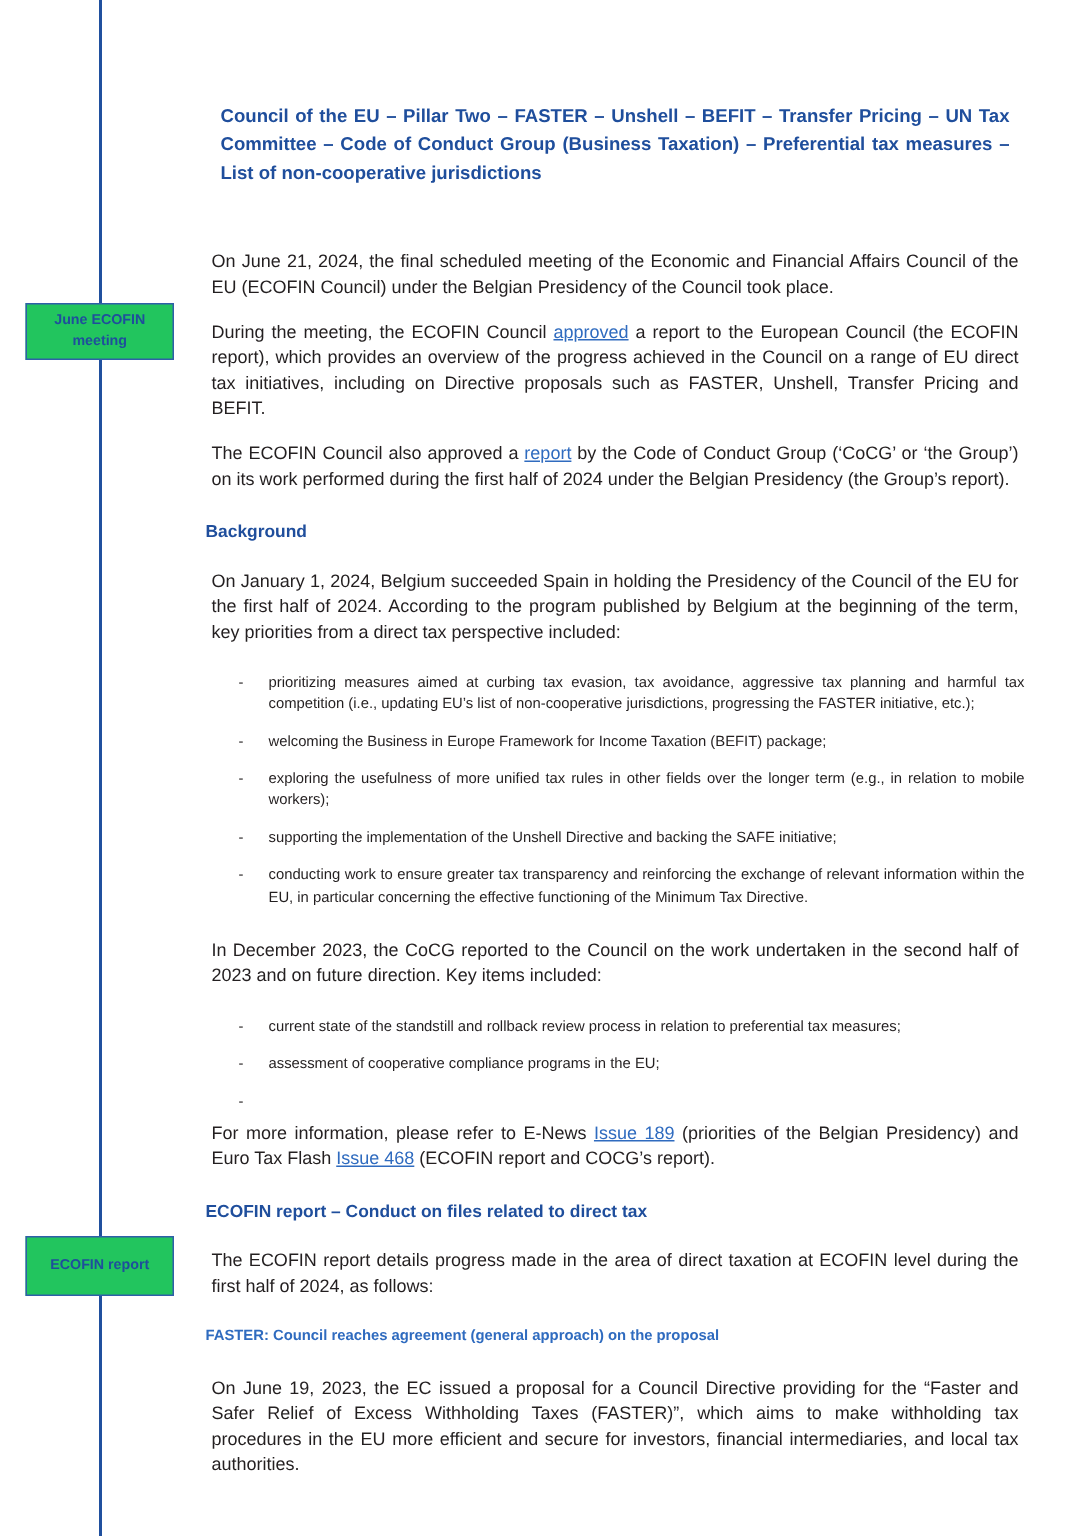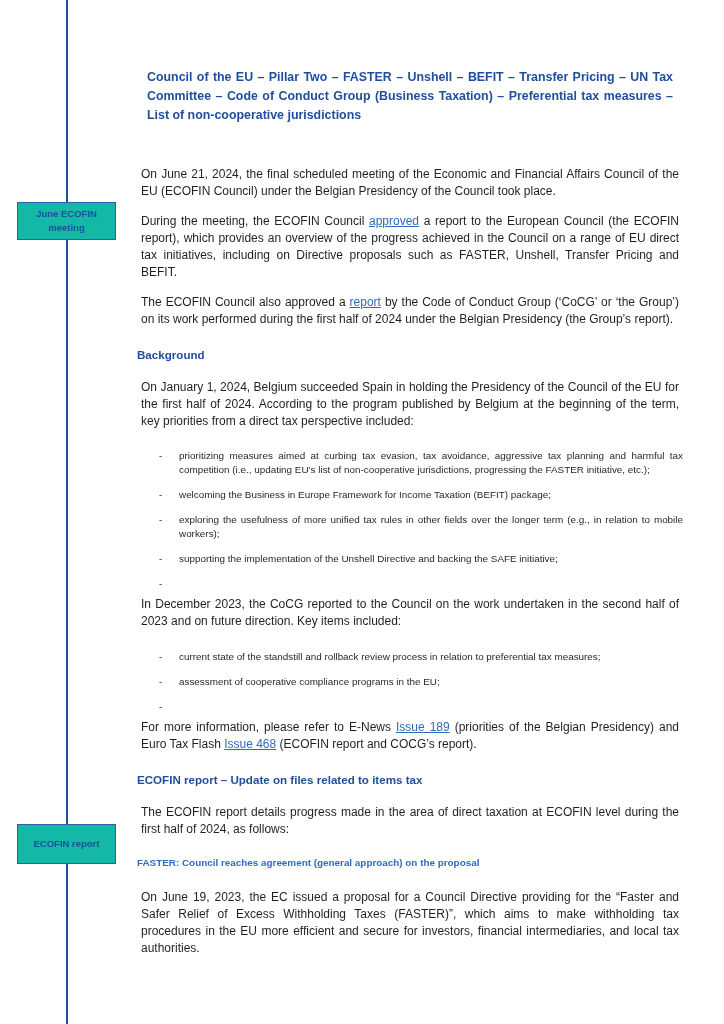--- a/index.html
+++ b/index.html
@@ -25,21 +25,21 @@
     top: 0;
     width: 2px;
     height: 1024px;
     background: #20509e;
   }
   
   .callout {
     position: absolute;
     box-sizing: border-box;
     border: 1.5px solid #2f5fa8;
-    background: #14b8a6;
+    background: #22c55e;
     color: #1f4e9c;
     font-size: 9.5px;
     font-weight: bold;
     line-height: 1.45;
     text-align: center;
     display: flex;
     align-items: center;
     justify-content: center;
     padding: 2px 4px;
   }
@@ -170,42 +170,42 @@
 
     <p class="body-para">On January 1, 2024, Belgium succeeded Spain in holding the Presidency of the Council of the EU for the first half of 2024. According to the program published by Belgium at the beginning of the term, key priorities from a direct tax perspective included:</p>
 
     <div class="spacer-md"></div>
 
     <ul class="dash-list">
       <li><span class="dash">-</span><span>prioritizing measures aimed at curbing tax evasion, tax avoidance, aggressive tax planning and harmful tax competition (i.e., updating EU’s list of non-cooperative jurisdictions, progressing the FASTER initiative, etc.);</span></li>
       <li><span class="dash">-</span><span>welcoming the Business in Europe Framework for Income Taxation (BEFIT) package;</span></li>
       <li><span class="dash">-</span><span>exploring the usefulness of more unified tax rules in other fields over the longer term (e.g., in relation to mobile workers);</span></li>
       <li><span class="dash">-</span><span>supporting the implementation of the Unshell Directive and backing the SAFE initiative;</span></li>
-      <li><span class="dash">-</span></li>
+      <li><span class="dash">-</span><span>conducting work to ensure greater tax transparency and reinforcing the exchange of relevant information within the EU, in particular concerning the effective functioning of the Minimum Tax Directive.</span></li>
     </ul>
 
     <div class="spacer-md"></div>
 
     <p class="body-para">In December 2023, the CoCG reported to the Council on the work undertaken in the second half of 2023 and on future direction. Key items included:</p>
 
     <div class="spacer-md"></div>
 
     <ul class="dash-list">
       <li><span class="dash">-</span><span>current state of the standstill and rollback review process in relation to preferential tax measures;</span></li>
       <li><span class="dash">-</span><span>assessment of cooperative compliance programs in the EU;</span></li>
       <li><span class="dash">-</span></li>
     </ul>
 
     <div class="spacer-md"></div>
 
     <p class="body-para"><span>For more information, please refer to E-News </span><a class="doc-link" href="#">Issue 189</a><span> (priorities of the Belgian Presidency) and Euro Tax Flash </span><a class="doc-link" href="#">Issue 468</a><span> (ECOFIN report and COCG’s report).</span></p>
 
     <div class="spacer-md"></div>
 
-    <h2 class="section-heading">ECOFIN report – Update on files related to items tax</h2>
+    <h2 class="section-heading">ECOFIN report – Conduct on files related to direct tax</h2>
 
     <div class="spacer-sm"></div>
 
     <p class="body-para">The ECOFIN report details progress made in the area of direct taxation at ECOFIN level during the first half of 2024, as follows:</p>
 
     <div class="spacer-md"></div>
 
     <h3 class="sub-heading">FASTER: Council reaches agreement (general approach) on the proposal</h3>
 
     <div class="spacer-md"></div>

